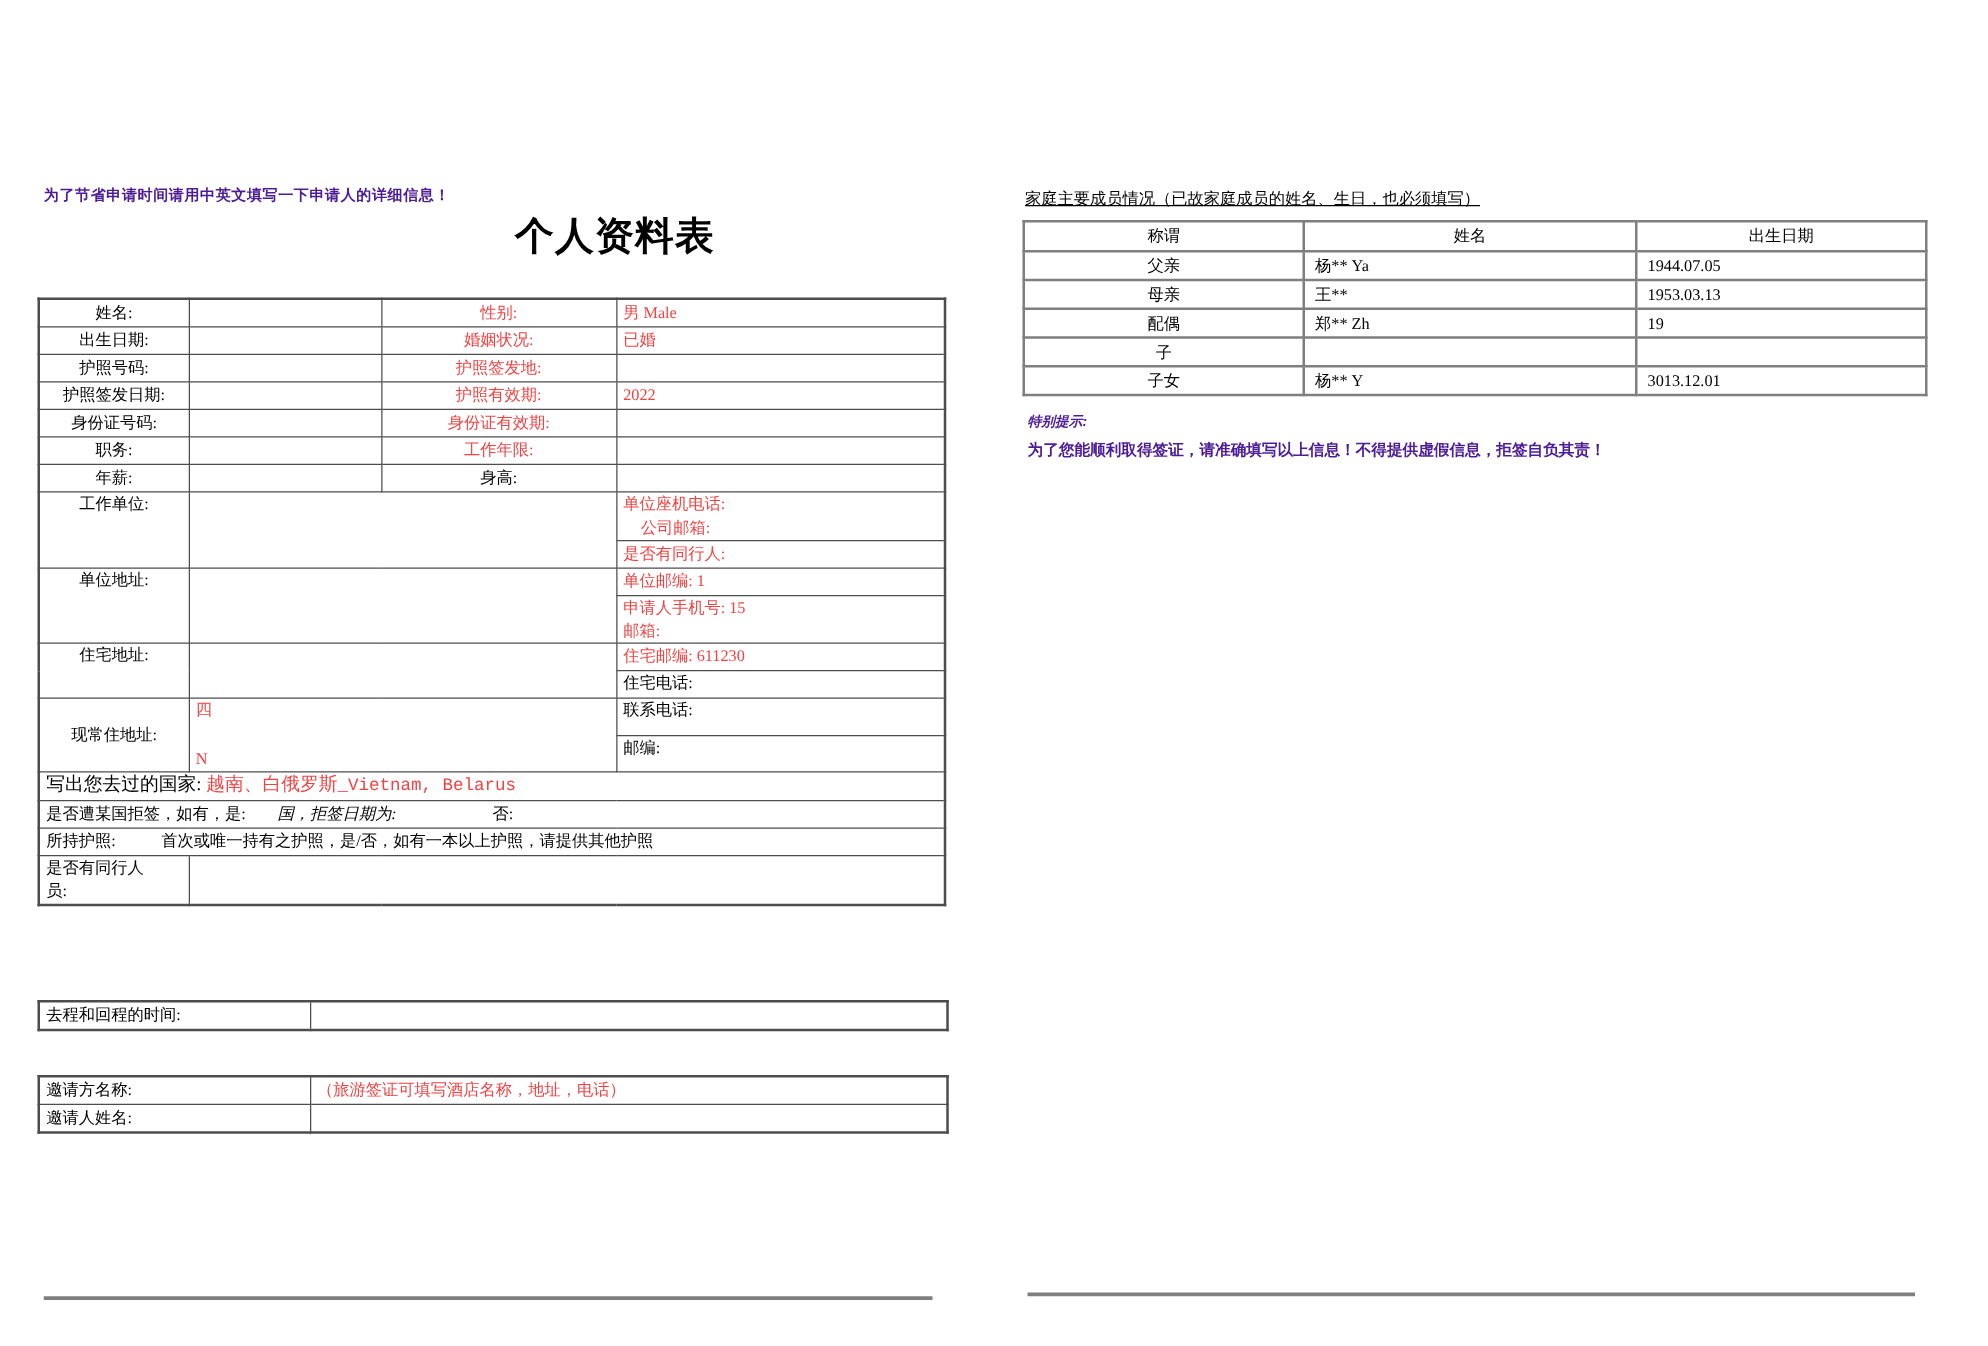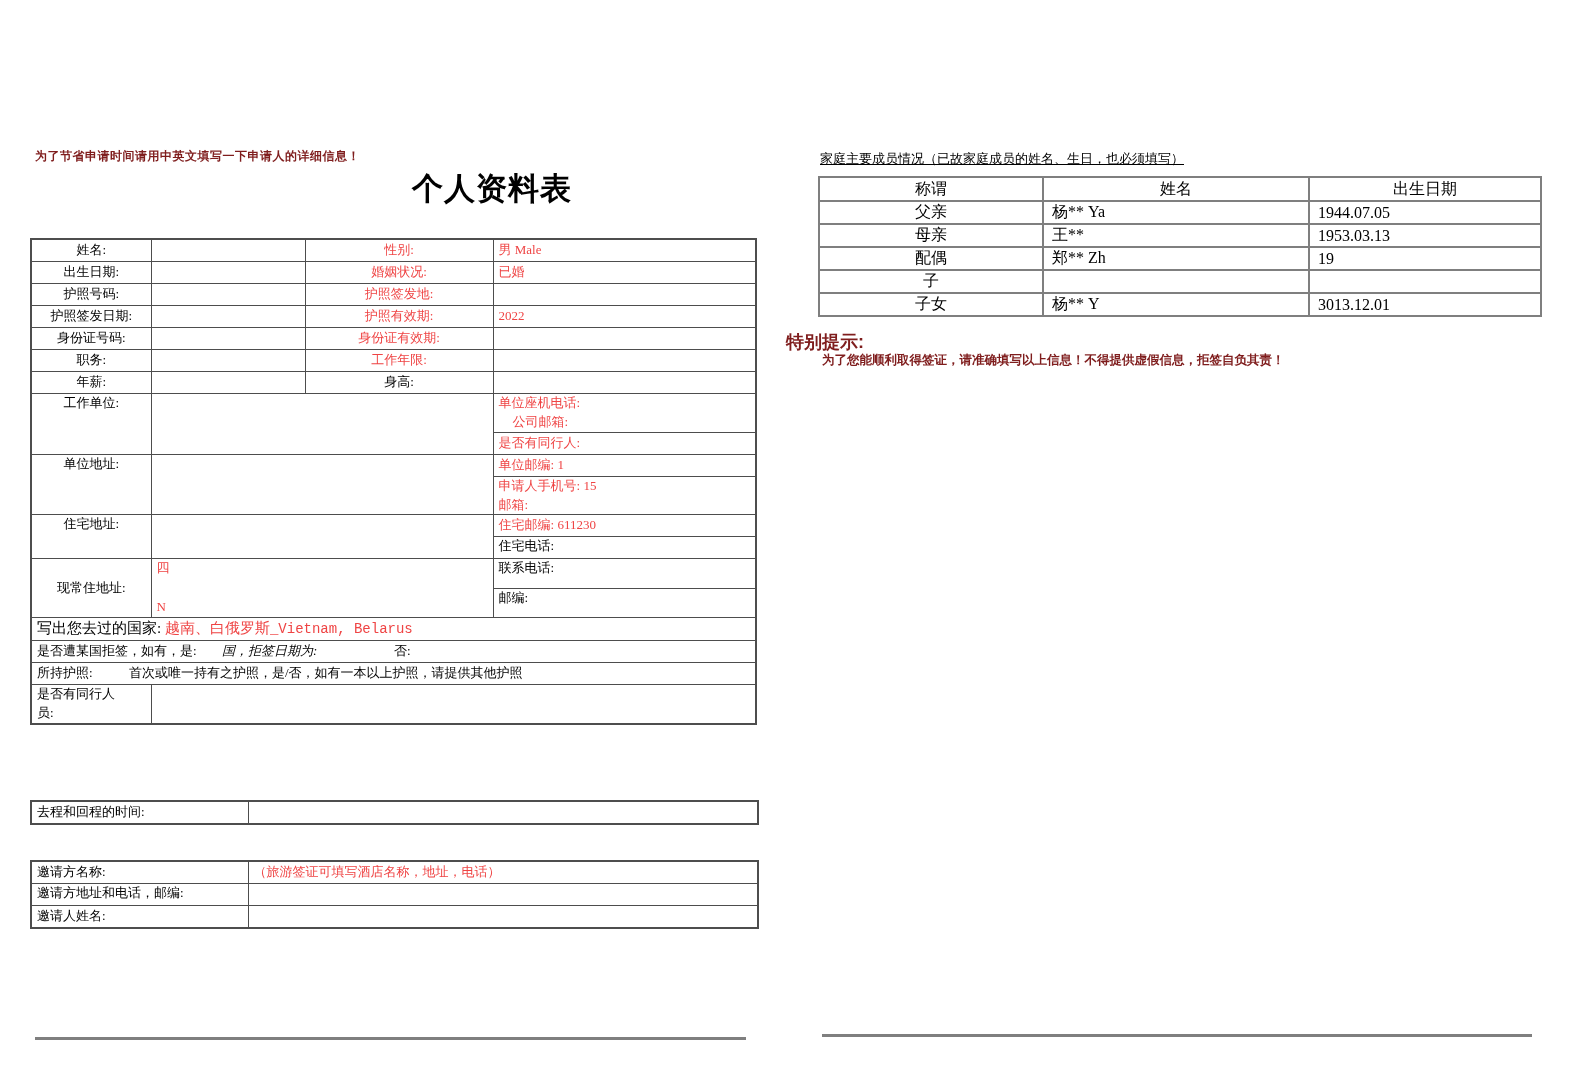--- a/index.html
+++ b/index.html
@@ -1,20 +1,20 @@
 <!DOCTYPE html>
 <html><head>
 <meta charset="utf-8">
 <style>
   html,body{margin:0;padding:0;background:#fff;}
   body{width:1590px;height:1077px;position:relative;overflow:hidden;
        font-family:"Liberation Serif","DejaVu Serif",serif;color:#000;}
   .abs{position:absolute;}
   .red{color:#ef4444;}
-  .warn{font-family:"Liberation Sans","DejaVu Sans",sans-serif;font-weight:bold;color:#7f1d1d;}
+  .warn{font-family:"Liberation Sans","DejaVu Sans",sans-serif;font-weight:bold;color:#4c1d95;}
 
   
   .notice-left{left:35px;top:148px;font-size:12px;letter-spacing:.5px;}
   .doc-title{left:412px;top:168px;font-size:31px;font-weight:bold;letter-spacing:1px;}
 
   
   table{border-collapse:collapse;table-layout:fixed;}
   .main-table{left:30px;top:222px;width:727px;font-size:13px;}
   .main-table td{border:1px solid #4d4d4d;padding:0 5px;height:21px;overflow:hidden;line-height:1.45;}
   .main-table{border:2px solid #4d4d4d;margin-top:16px;}
@@ -30,25 +30,25 @@
   .pp-label{display:inline-block;width:92px;}
 
   
   .sub-table{width:727px;font-size:13px;border:2px solid #4d4d4d;}
   .sub-table td{border:1px solid #4d4d4d;padding:0 5px;height:21px;line-height:1.45;}
   .trip-table{left:30px;top:800px;}
   .invite-table{left:30px;top:860px;border-radius:12px;}
 
   
   .family-title{left:820px;top:150px;font-size:13px;text-decoration:underline;}
-  .family-table{left:818px;top:176px;width:722px;font-size:16px;border:2px solid #f9a8d4;padding-left:40px;}
+  .family-table{left:818px;top:176px;width:722px;font-size:13px;border:2px solid #f9a8d4;padding-left:40px;}
   .family-table td{border:2px solid #7f7f7f;height:21px;padding:0 8px;overflow:hidden;}
   .family-table .hdr td{height:22px;text-align:center;}
   .family-table .rel{text-align:center;}
-  .notice-right-title{left:786px;top:330px;font-size:18px;}
+  .notice-right-title{left:822px;top:330px;font-size:11px;font-style:italic;}
   .notice-right-body{left:822px;top:352px;font-size:12.5px;}
 
   .divider{height:3px;background:#7f7f7f;}
 </style>
 </head>
 <body>
 
 <div class="abs notice-left warn">为了节省申请时间请用中英文填写一下申请人的详细信息！</div>
 
 <div class="abs doc-title">个人资料表</div>
@@ -203,24 +203,20 @@
   <colgroup>
       <col style="width:217px">
       <col style="width:510px">
     </colgroup>
   <tbody>
       <tr>
     <td>邀请方名称:</td>
     <td class="red">（旅游签证可填写酒店名称，地址，电话）</td>
   </tr>
   <tr>
-    <td class="vtop h44">邀请方地址和电话，邮编:</td>
-    <td></td>
-  </tr>
-  <tr>
     <td>邀请人姓名:</td>
     <td></td>
   </tr>
 </tbody>
   </table>
 
 <div class="abs family-title">家庭主要成员情况（已故家庭成员的姓名、生日，也必须填写）</div>
 
 <table class="abs family-table">
   <colgroup>

